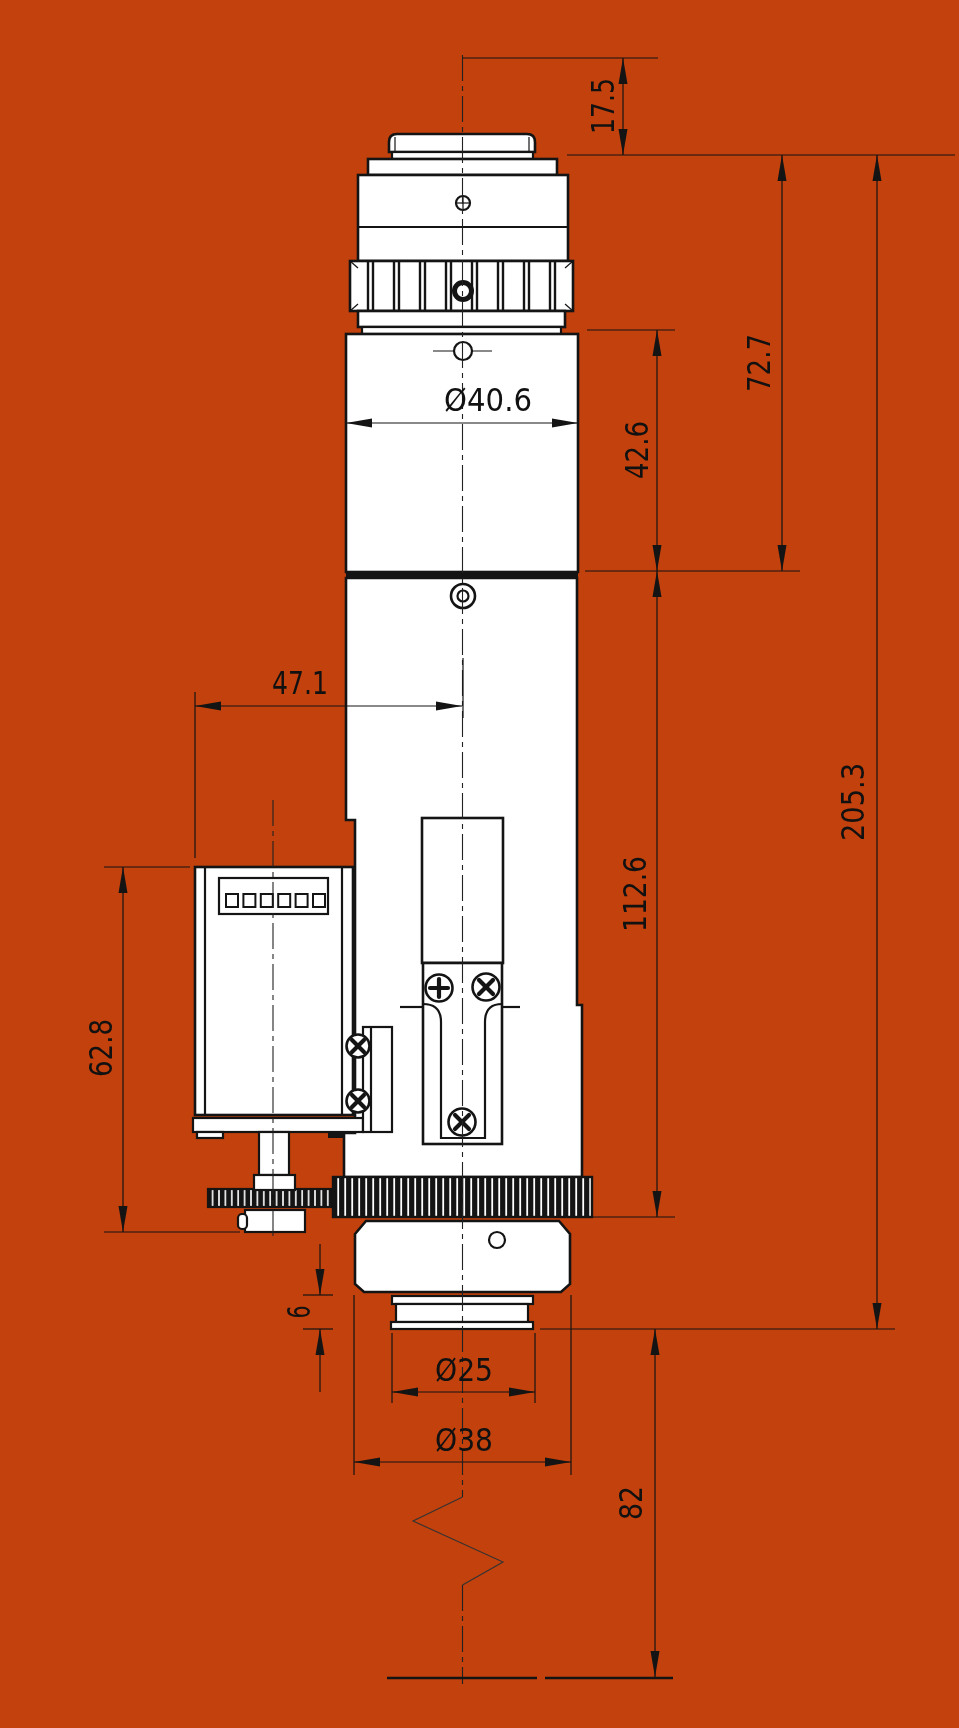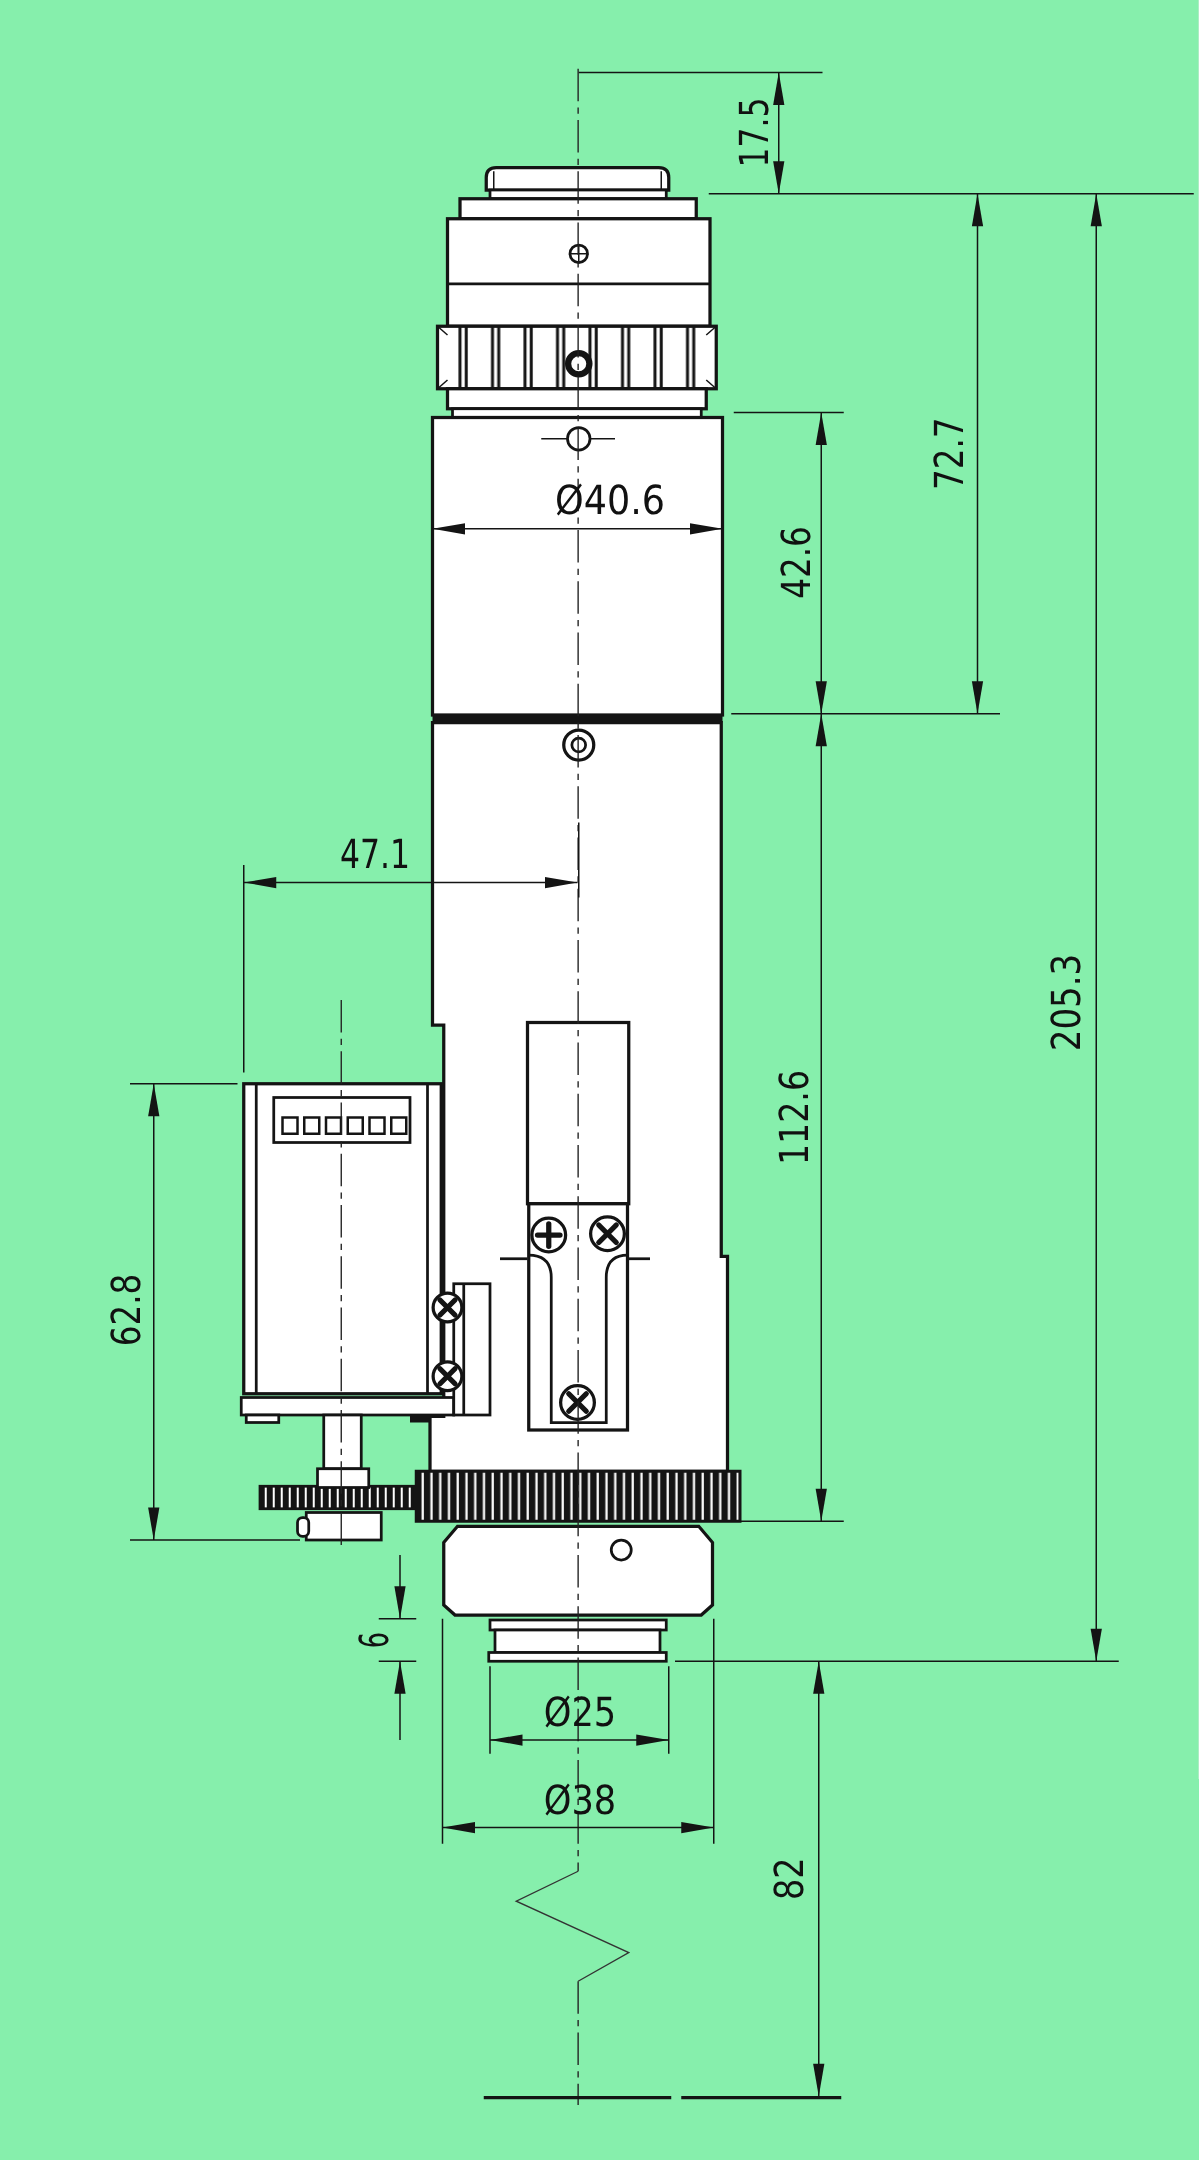--- a/index.html
+++ b/index.html
@@ -1,19 +1,19 @@
 <!DOCTYPE html>
 <html><head>
 <meta charset="utf-8">
 <style>
   html,body{margin:0;padding:0;background:#e8e8e8;}
   .sheet{
     position:relative;
     width:959px;height:1728px;
-    background:#86efac;
+    background:#c2410c;
     margin:0 auto;
     font-family:"DejaVu Sans", sans-serif;
   }
   svg{position:absolute;left:0;top:0;}
   .outline-f{stroke:#141414;fill:#ffffff;stroke-width:2.6;stroke-linejoin:miter;}
   .outline-m{stroke:#141414;fill:#ffffff;stroke-width:2.2;}
   .thin{stroke:#141414;fill:none;stroke-width:1.2;}
   .dimline{stroke:#141414;fill:none;stroke-width:1.2;}
   .centerline{stroke:#222222;fill:none;stroke-width:1.1;stroke-dasharray:26 5 5 5;}
   .arrow{fill:#141414;stroke:none;}

